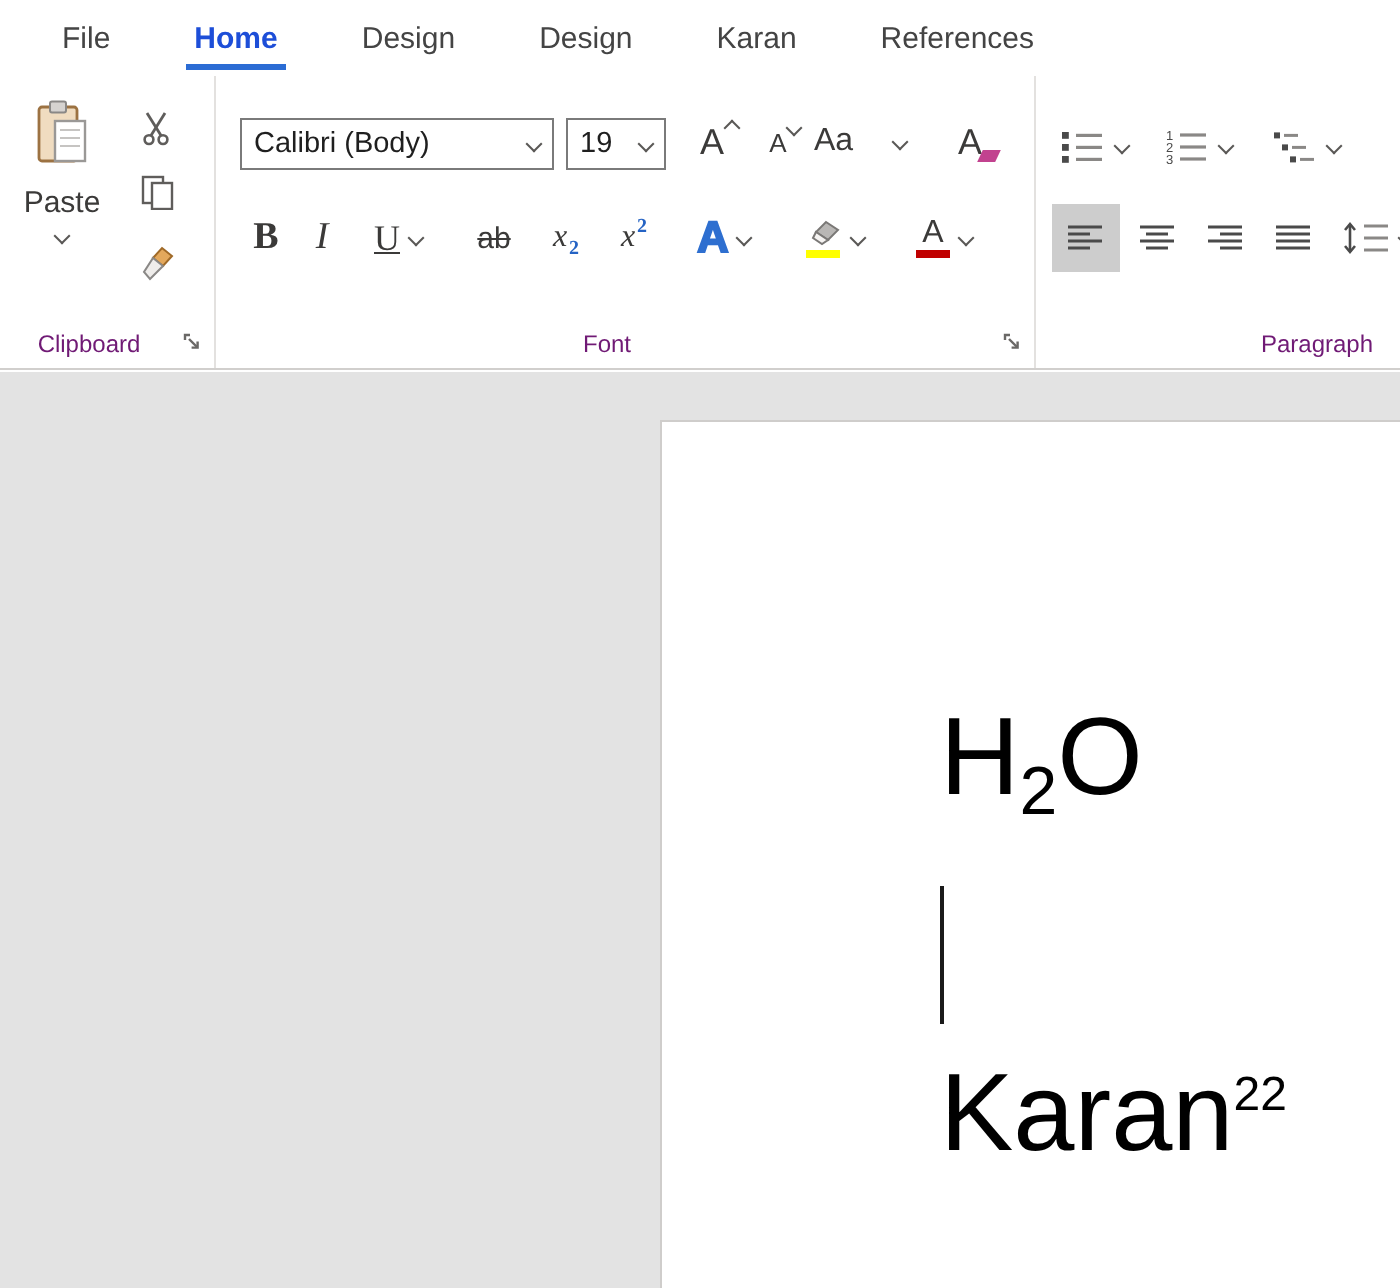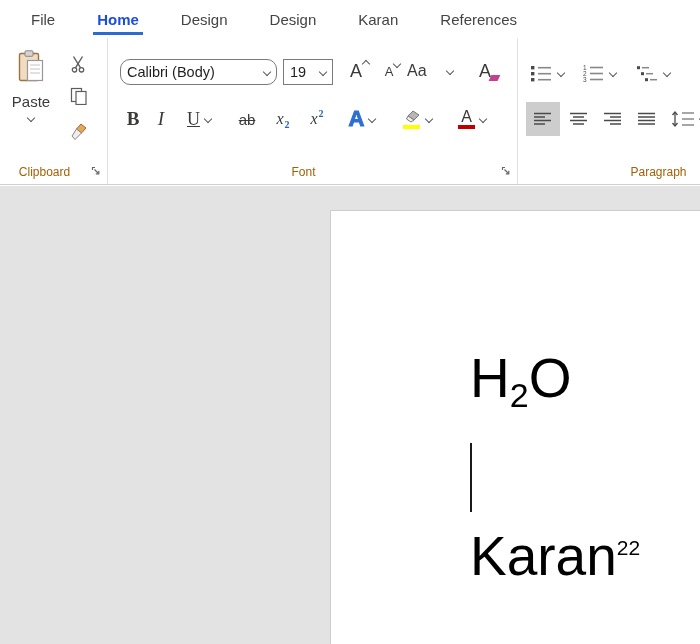--- a/index.html
+++ b/index.html
@@ -12,36 +12,36 @@
   .tab { padding: 0 21px; display: flex; align-items: center; font-size: 15px; color: #444; position: relative; cursor: pointer; }
   .tab.active { color: #1d4ed8; font-weight: bold; }
   .tab.active::after { content: ""; position: absolute; left: 17px; right: 17px; bottom: 3px; height: 3px; background: #2b6cd4; }
 
   
   .ribbon { position: absolute; top: 38px; left: 0; width: 900px; height: 147px; background: #fff; border-bottom: 1px solid #d1cfcd; }
   .group { position: absolute; top: 0; height: 146px; border-right: 1px solid #e3e1df; }
   .grp-clipboard { left: 0; width: 108px; }
   .grp-font { left: 108px; width: 410px; }
   .grp-paragraph { left: 518px; width: 300px; }
-  .group-label { position: absolute; bottom: 5px; left: 0; right: 18px; text-align: center; font-size: 12px; color: #a16207; }
+  .group-label { position: absolute; bottom: 5px; left: 0; right: 18px; text-align: center; font-size: 12px; color: #701a75; }
   .launcher { position: absolute; right: 5px; bottom: 7px; }
 
   .chev { display: inline-block; width: 6px; height: 6px; border-right: 1.2px solid #5a5856; border-bottom: 1.2px solid #5a5856; transform: rotate(45deg); }
   .chev.up { transform: rotate(225deg); }
 
   
   .paste-btn { position: absolute; left: 4px; top: 8px; width: 54px; height: 104px; display: flex; flex-direction: column; align-items: center; justify-content: flex-start; gap: 5px; padding-top: 4px; }
   .paste-btn .paste-label { font-size: 15px; color: #3b3a39; margin-top: 6px; }
   .mini-btn { position: absolute; left: 62px; width: 34px; height: 28px; display: flex; align-items: center; justify-content: center; }
   .mini-cut { top: 12px; } .mini-copy { top: 44px; } .mini-painter { top: 80px; }
 
   
   .combo { position: absolute; top: 21px; height: 26px; background: #fff; border: 1px solid #7a7a7a; display: flex; align-items: center; padding: 0 6px; font-size: 14.5px; color: #1f1f1f; }
   .combo .combo-text { flex: 1; white-space: nowrap; overflow: hidden; }
-  .combo-fontname { left: 12px; width: 157px; border-radius: 10px; }
+  .combo-fontname { left: 12px; width: 157px; }
   .combo-fontsize { left: 175px; width: 50px; }
   .txt-btn { position: absolute; top: 18px; height: 30px; display: flex; align-items: center; justify-content: center; color: #3b3a39; }
   .btn-grow { left: 231px; width: 34px; font-size: 18px; }
   .btn-grow .chev { position: absolute; top: 5px; right: 4px; }
   .btn-shrink { left: 267px; width: 28px; font-size: 13px; }
   .btn-shrink .chev { position: absolute; top: 5px; right: 3px; }
   .btn-case { left: 299px; width: 46px; font-size: 16px; gap: 6px; justify-content: space-between; }
   .btn-clearfmt { left: 358px; width: 38px; font-size: 18px; position: absolute; }
   .eraser { position: absolute; right: 5px; bottom: 5px; width: 9px; height: 6px; background: #c2428f; transform: skewX(-25deg); }
 
@@ -78,21 +78,21 @@
   .btn-justify { left: 112px; }
   .btn-spacing { left: 148px; width: 44px; gap: 5px; }
 
   
   .doc-area { position: absolute; top: 186px; left: 0; width: 700px; height: 458px; background: #e3e3e3; }
   .page { position: absolute; left: 330px; top: 24px; width: 372px; height: 440px; background: #fff; border: 1px solid #cfcdcb; }
   .doc-line { position: absolute; color: #000; font-family: "Liberation Sans", sans-serif; white-space: nowrap; line-height: 1; }
   .line-h2o { left: 139px; top: 140px; font-size: 55px; }
   .dsub { font-size: 34px; position: relative; top: 10px; }
   .line-karan { left: 139px; top: 318px; font-size: 55px; }
-  .dsup { font-size: 21px; position: relative; top: -20px; margin-top: 36px; }
+  .dsup { font-size: 24px; position: relative; top: -20px; margin-top: 36px; }
   .caret { position: absolute; left: 139px; top: 232px; width: 2px; height: 69px; background: #1a1a1a; }
 </style>
 </head>
 <body>
 
 <div class="app">
 
   <header class="tabs-bar">
     <div class="tab">File</div>
     <div class="tab active">Home</div>

